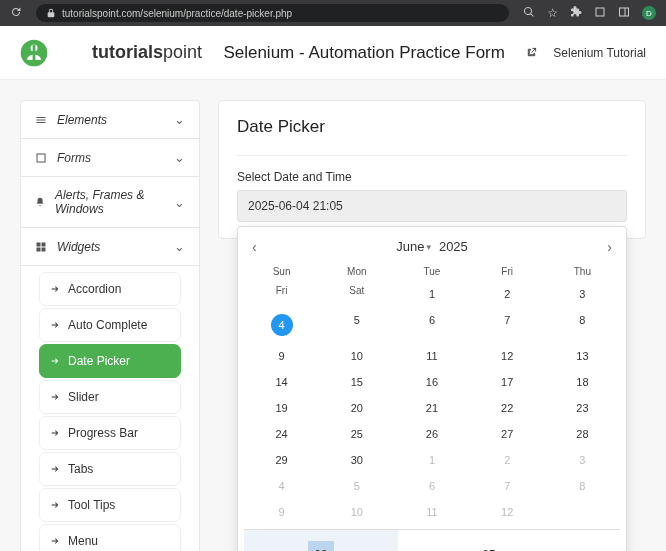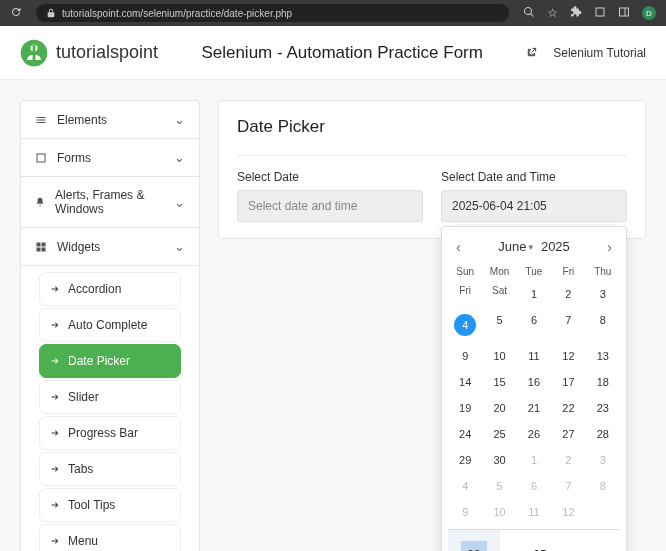--- a/index.html
+++ b/index.html
@@ -7,27 +7,27 @@
   .browser-bar { height: 26px; background: #3a3a3c; display: flex; align-items: center; padding: 0 10px; gap: 14px; color: #ddd; }
   .browser-bar .nav-icons { display: flex; gap: 10px; align-items: center; font-size: 12px;}
   .addr { flex: 1; background: #202122; border-radius: 12px; height: 18px; display: flex; align-items: center; padding: 0 10px; font-size: 10px; color: #ccc; gap:6px;}
   .addr svg { width: 10px; height: 10px; fill: #ccc; }
   .right-icons { display: flex; gap: 12px; align-items: center; font-size: 12px;}
   .right-icons .avatar { width:14px; height:14px; border-radius:50%; background:#2e8b57; display:flex; align-items:center; justify-content:center; font-size:8px; color:#fff;}
   .page-header { height: 54px; border-bottom: 1px solid #eee; display: flex; align-items: center; padding: 0 20px; justify-content: space-between; }
   .brand { display: flex; align-items: center; gap: 8px; }
   .brand .logo-svg { width:28px; height:28px; }
   .brand-text { font-size: 18px; color: #333; }
-  .brand-text b { font-weight: 400; }
+  .brand-text b { font-weight: 700; margin-left: 36px; }
   .page-title-center { font-size: 17px; font-weight: 500; color: #222; white-space: nowrap;}
   .tutorial-link { font-size: 12px; color: #333; display:flex; align-items:center; gap:16px;}
   .content { display: flex; padding: 20px; gap: 18px; align-items: flex-start; background:#f7f7f7; min-height: calc(551px - 26px - 54px);}
   .sidebar { width: 180px; background: #fff; border: 1px solid #e5e5e5; border-radius: 4px; display:flex; flex-direction:column;}
   .side-sec { border-bottom: 1px solid #e5e5e5; padding: 11px 14px; display: flex; align-items: center; justify-content: space-between; font-size: 12px; color: #333; cursor:pointer;}
-  .side-sec .left { display:flex; align-items:center; gap:10px;}
+  .side-sec .left { display:flex; align-items:center; gap:10px;font-style:italic;}
   .side-sec svg { width:12px; height:12px; fill:#555;}
   .side-sec .chev { font-size:13px; color:#666;}
   .sub-items { padding: 4px 6px; border-bottom: 1px solid #e5e5e5;}
   .sub-item { padding: 9px 10px; display: flex; align-items: center; gap: 8px; font-size: 12px; color: #333; border-radius: 7px; margin: 2px 12px; cursor:pointer; border:1px solid #eee; background:#fff;}
   .sub-item.active { background: #4caf50; color: #fff; border-color:#4caf50;}
   .sub-item svg { width:10px; height:10px; fill: currentColor;}
   .main { flex:1; background:#fff; border:1px solid #e5e5e5; border-radius:4px; padding: 16px 18px;}
   .main h2 { font-size: 17px; font-weight: 500; margin-bottom: 18px; color:#222;}
   .hr { border-top:1px solid #eee; margin-bottom:14px;}
   .row { display:flex; gap:18px; }
@@ -209,24 +209,20 @@
           </svg>
           <span>Menu</span>
         </div>
     </div>
   </div>
 
   <div class="main">
     <h2>Date Picker</h2>
     <div class="hr"></div>
     <div class="row">
-      <div class="col">
-        <div class="label">Select Date</div>
-        <div class="input placeholder">Select date and time</div>
-      </div>
       <div class="col">
         <div class="label">Select Date and Time</div>
         <div class="input">2025-06-04 21:05</div>
 
         <div class="calendar">
           <div class="cal-head">
             <span class="nav l">‹</span>
             <span class="mon">
                 <span>June</span>
                 <span class="chv">▾</span>

